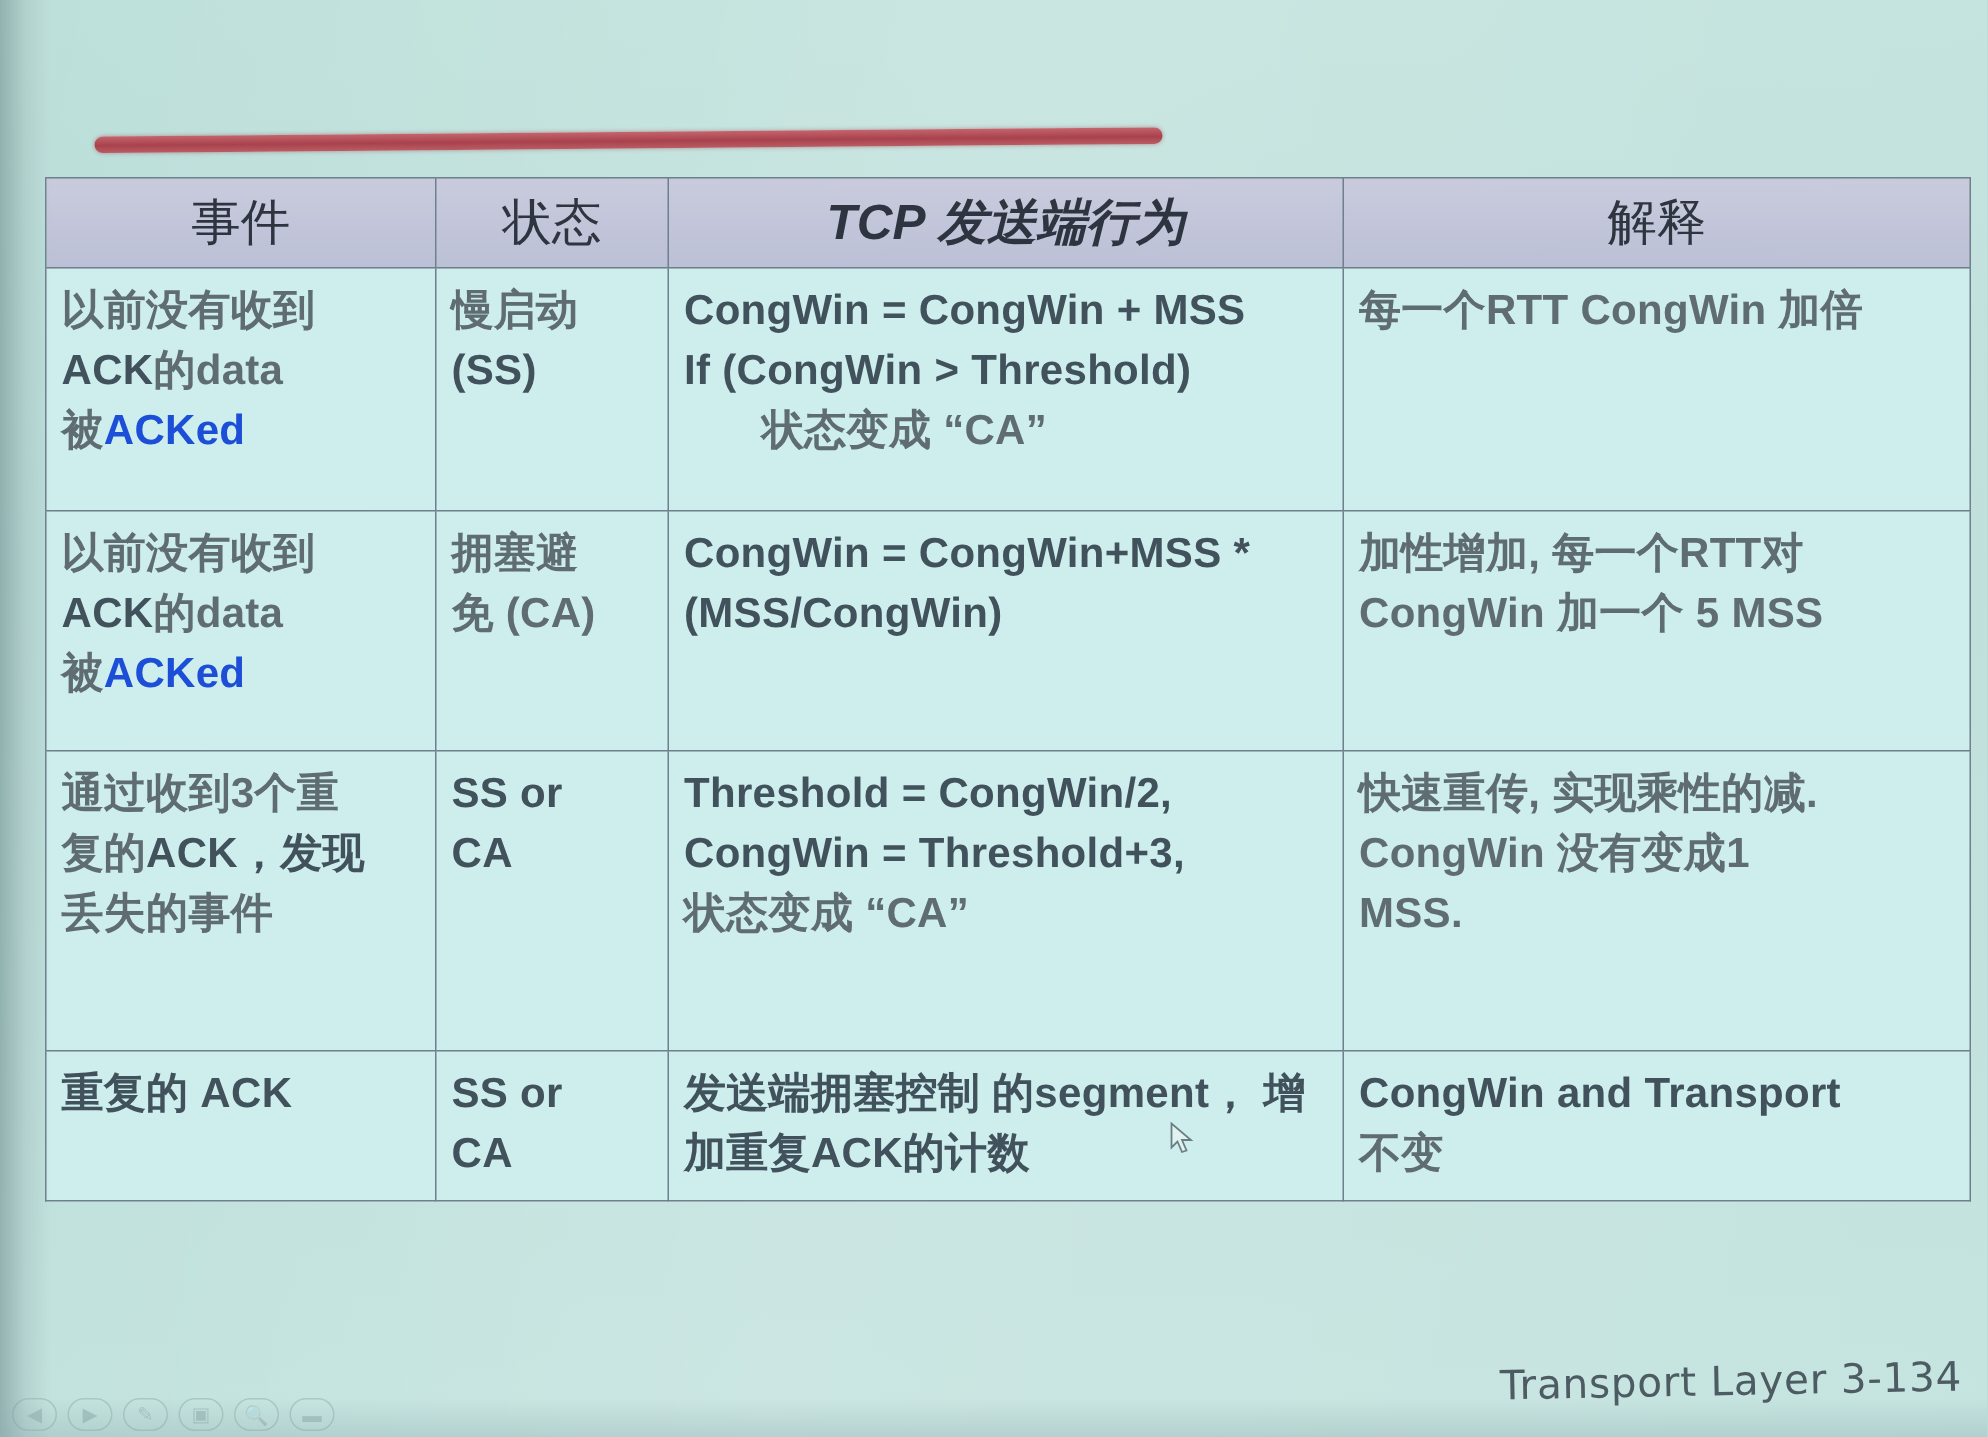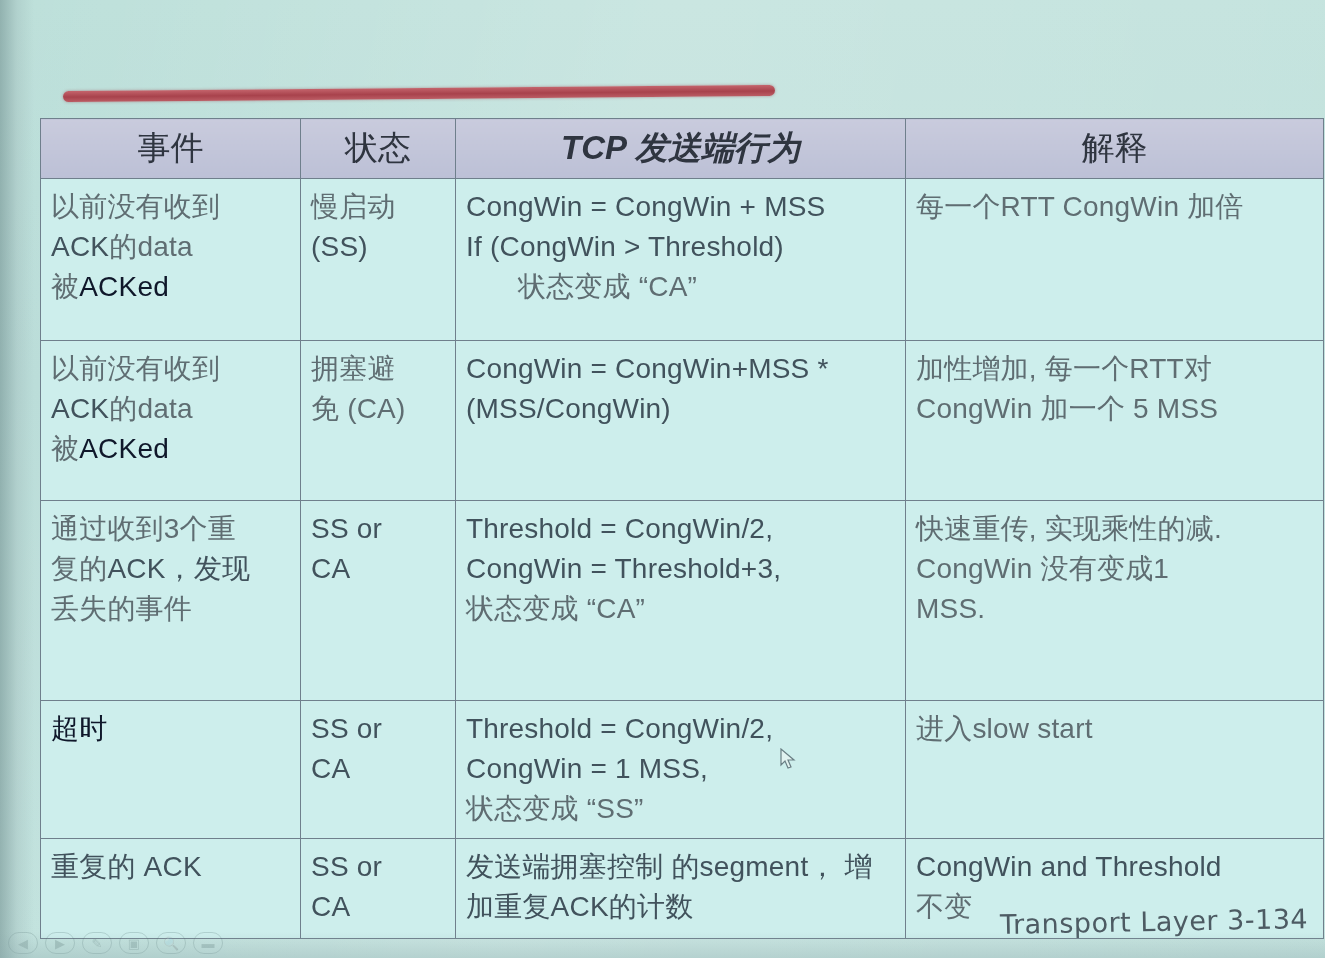--- a/index.html
+++ b/index.html
@@ -60,30 +60,31 @@
     height: 11px;
     border-radius: 6px;
     background: linear-gradient(180deg, #c4646c 0%, #a8424c 55%, #bb5c64 100%);
     transform: rotate(-0.5deg);
     box-shadow: 0 0 3px rgba(150,60,70,0.5);
   }
 
   
   #tcp-table {
     position: absolute;
-    left: 40px;
+    left: 30px;
     top: 118px;
     width: 1283px;
     border-collapse: collapse;
     table-layout: fixed;
   }
   #tcp-table th, #tcp-table td {
     border: 1.6px solid #6f7f8c;
     vertical-align: top;
     padding: 8px 10px 6px 10px;
+    font-weight: bold;
   }
   #tcp-table thead th {
     background: linear-gradient(180deg, #c9cbdd 0%, #bcc0d6 100%);
     text-align: center;
     font-size: 33px;
     line-height: 46px;
     font-weight: normal;
     color: #2f3540;
     padding: 6px 4px 6px 4px;
     height: 60px;
@@ -101,21 +102,21 @@
   .c-action { width: 450px; font-style: italic; }
   .c-expl   { width: 418px; }
 
   .r1 { height: 162px; }
   .r2 { height: 160px; }
   .r3 { height: 200px; }
   .r4 { height: 138px; }
   .r5 { height: 100px; }
 
   .ink-dark   { color: #41525c; }
-  .ink-pink   { color: #0f172a; }
+  .ink-pink   { color: #1d4ed8; }
   .indent     { padding-left: 52px; display: inline-block; }
 
   
   #mouse-cursor {
     position: absolute;
     left: 780px;
     top: 748px;
     width: 16px;
     height: 22px;
     pointer-events: none;
@@ -237,52 +238,35 @@
         <div class="ink-dark">CongWin = Threshold+3,</div>
         <div>状态变成 “CA”</div>
       </td>
       <td>
         <div>快速重传, 实现乘性的减.</div>
         <div>CongWin 没有变成1</div>
         <div>MSS.</div>
       </td>
     </tr>
 
-    <tr class="r4">
-      <td>
-        <div class="ink-pink">超时</div>
+
+    <tr class="r5">
+      <td>
+        <div class="ink-dark">重复的 ACK</div>
       </td>
       <td>
         <div class="ink-dark">SS or</div>
         <div class="ink-dark">CA</div>
       </td>
       <td>
-        <div class="ink-dark">Threshold = CongWin/2,</div>
-        <div class="ink-dark">CongWin = 1 MSS,</div>
-        <div>状态变成 “SS”</div>
-      </td>
-      <td>
-        <div>进入slow start</div>
-      </td>
-    </tr>
-
-    <tr class="r5">
-      <td>
-        <div class="ink-dark">重复的 ACK</div>
-      </td>
-      <td>
-        <div class="ink-dark">SS or</div>
-        <div class="ink-dark">CA</div>
-      </td>
-      <td>
         <div class="ink-dark">发送端拥塞控制 的segment， 增</div>
         <div class="ink-dark">加重复ACK的计数</div>
       </td>
       <td>
-        <div class="ink-dark">CongWin and Threshold</div>
+        <div class="ink-dark">CongWin and Transport</div>
         <div>不变</div>
       </td>
     </tr>
 
   </tbody>
 </table>
 
 <div id="footer-credit">Transport Layer 3-134</div>
 
 <svg id="mouse-cursor" viewBox="0 0 16 22">

